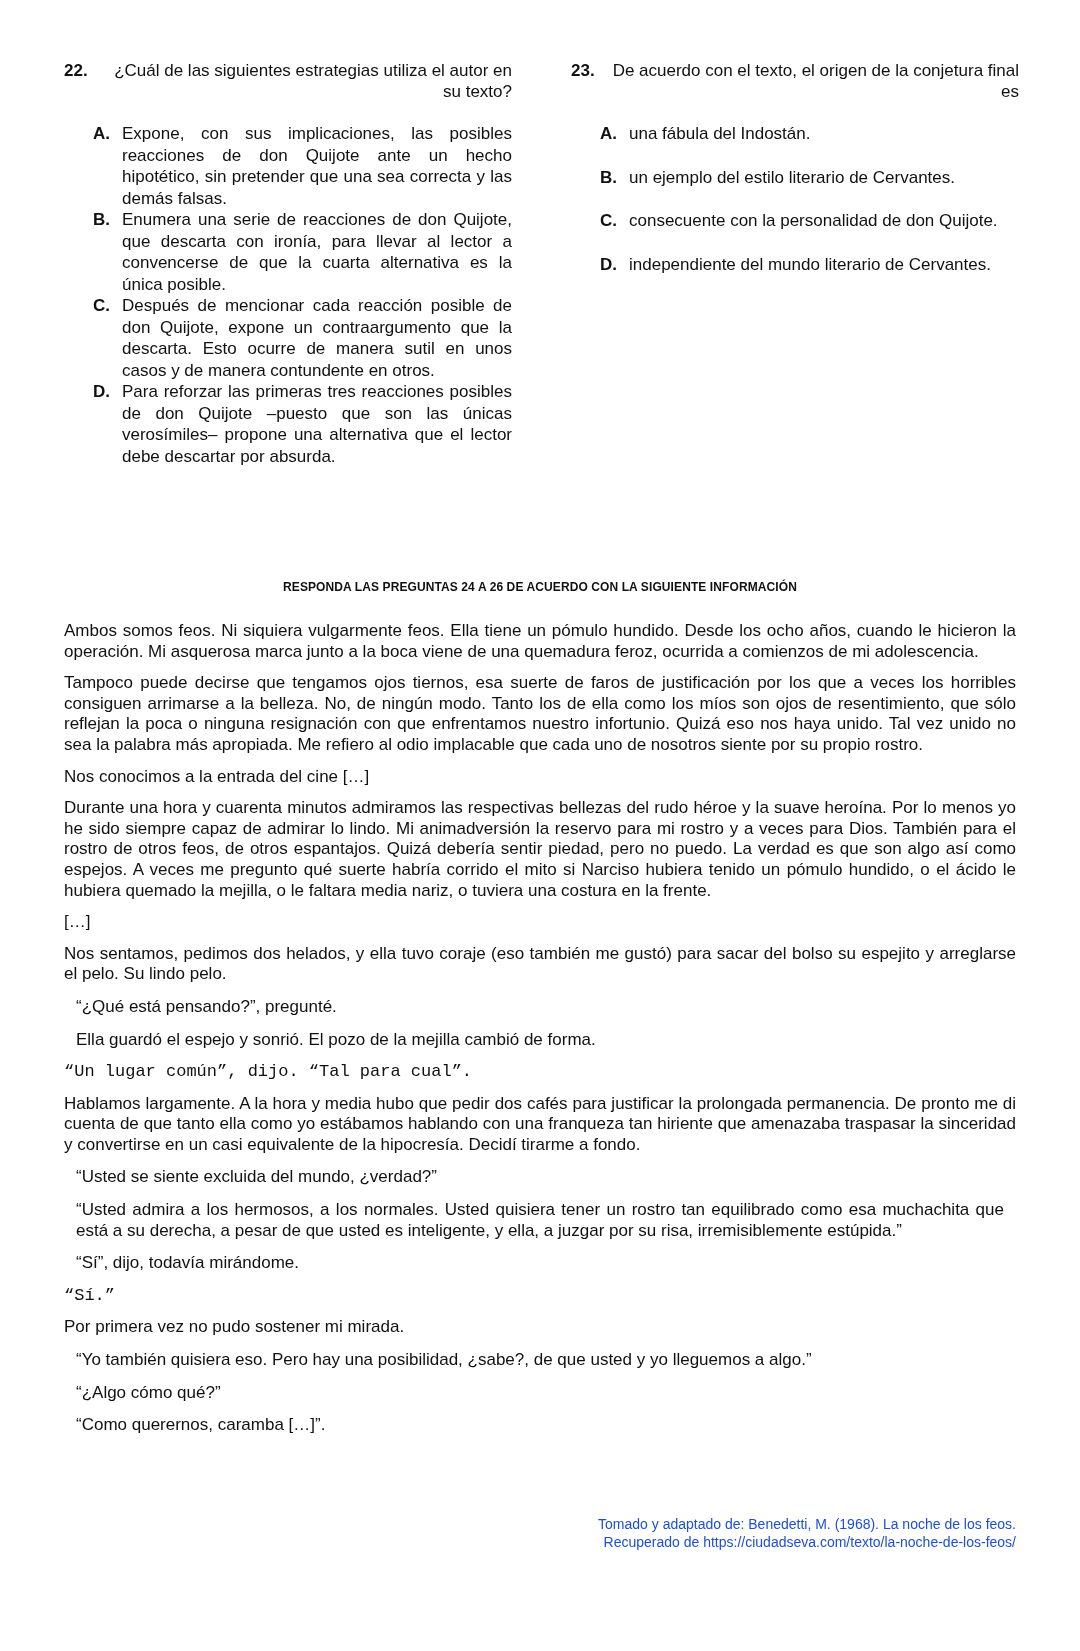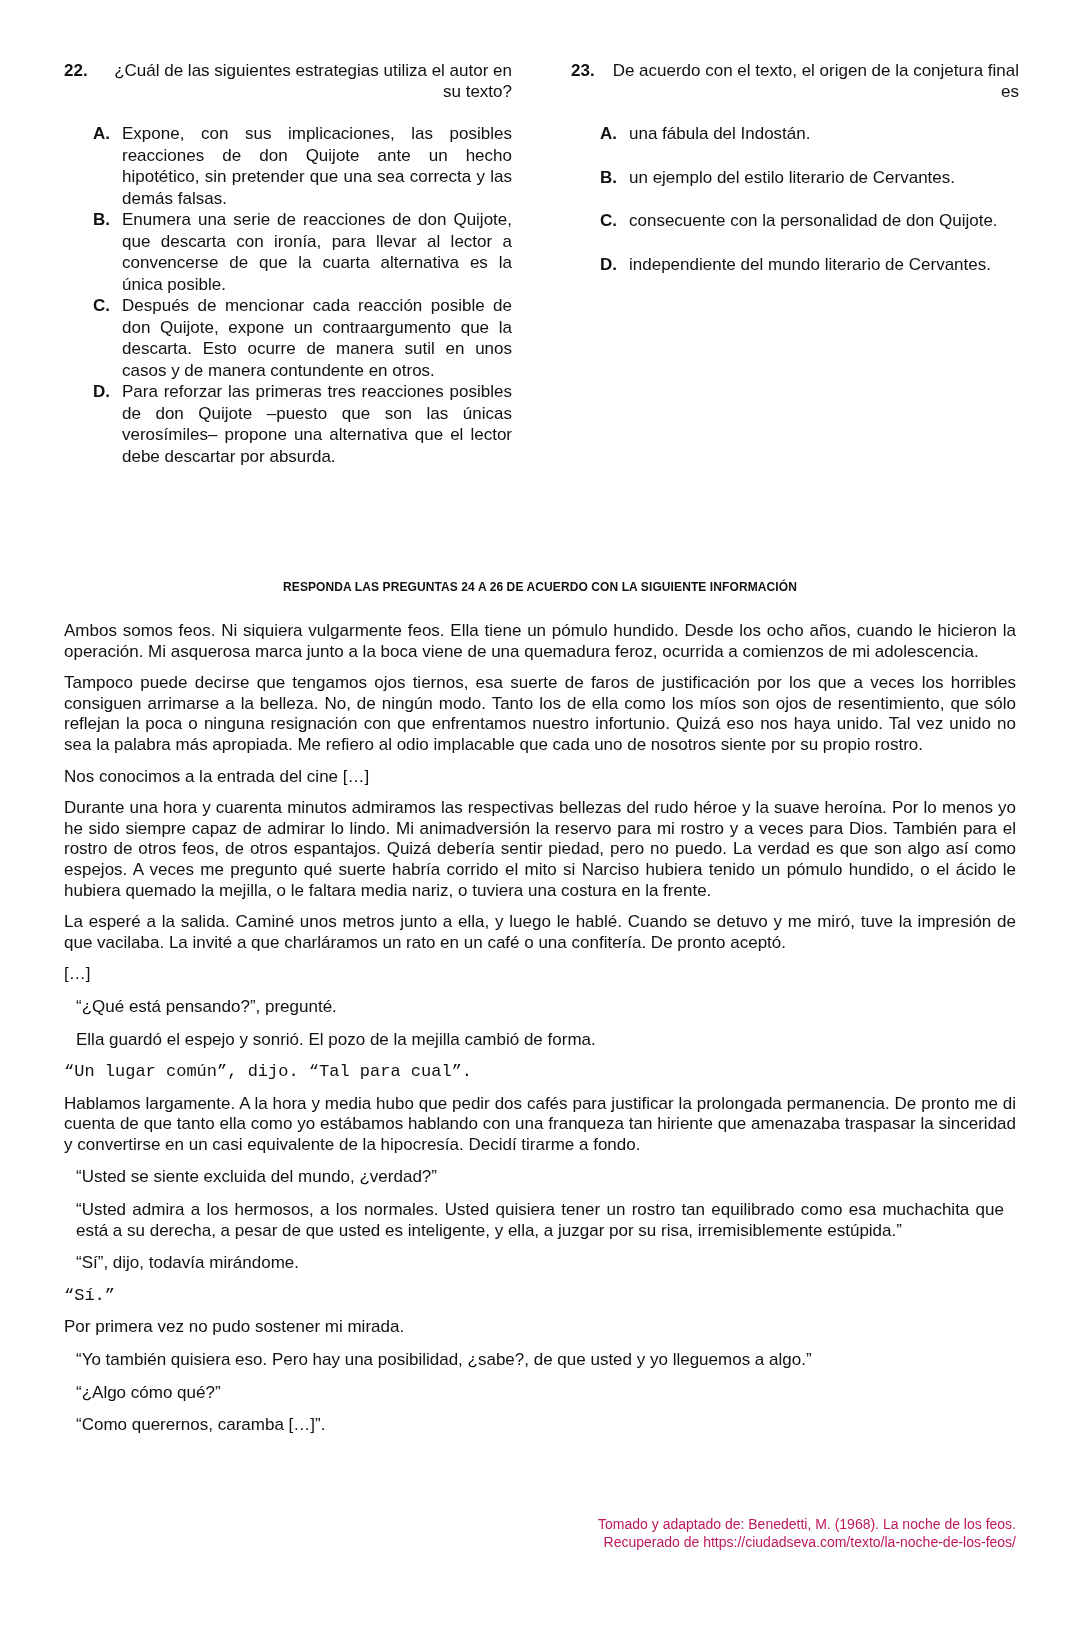--- a/index.html
+++ b/index.html
@@ -26,21 +26,21 @@
   }
   .reading {
     position: absolute; top: 621px; left: 64px; width: 952px;
     font-family: "Liberation Sans", sans-serif; font-size: 17px; line-height: 20.6px;
   }
   .reading p { margin: 0 0 11px 0; text-align: justify; text-align-last: left; }
   .reading .dlg { margin: 12px; }
   .reading .dlg-last { margin: 0 0 11px 0; font-family: Liberation Mono, monospace; }
   .source {
     position: absolute; top: 1515px; right: 64px; text-align: right;
-    font-size: 14px; line-height: 18px; color: #be185d;
+    font-size: 14px; line-height: 18px; color: #1d4ed8;
   }
 </style>
 </head>
 <body>
 
 <div class="page">
 
   <div class="col col-left">
     <div class="q-stem">
       <span class="q-num">22.</span>
@@ -91,22 +91,22 @@
     </div>
   </div>
 
   <div class="section-title">RESPONDA LAS PREGUNTAS 24 A 26 DE ACUERDO CON LA SIGUIENTE INFORMACIÓN</div>
 
   <div class="reading">
     <p>Ambos somos feos. Ni siquiera vulgarmente feos. Ella tiene un pómulo hundido. Desde los ocho años, cuando le hicieron la operación. Mi asquerosa marca junto a la boca viene de una quemadura feroz, ocurrida a comienzos de mi adolescencia.</p>
     <p>Tampoco puede decirse que tengamos ojos tiernos, esa suerte de faros de justificación por los que a veces los horribles consiguen arrimarse a la belleza. No, de ningún modo. Tanto los de ella como los míos son ojos de resentimiento, que sólo reflejan la poca o ninguna resignación con que enfrentamos nuestro infortunio. Quizá eso nos haya unido. Tal vez unido no sea la palabra más apropiada. Me refiero al odio implacable que cada uno de nosotros siente por su propio rostro.</p>
     <p>Nos conocimos a la entrada del cine […]</p>
     <p>Durante una hora y cuarenta minutos admiramos las respectivas bellezas del rudo héroe y la suave heroína. Por lo menos yo he sido siempre capaz de admirar lo lindo. Mi animadversión la reservo para mi rostro y a veces para Dios. También para el rostro de otros feos, de otros espantajos. Quizá debería sentir piedad, pero no puedo. La verdad es que son algo así como espejos. A veces me pregunto qué suerte habría corrido el mito si Narciso hubiera tenido un pómulo hundido, o el ácido le hubiera quemado la mejilla, o le faltara media nariz, o tuviera una costura en la frente.</p>
-    <p>La esperé a la salida. Caminé unos metros junto a ella, y luego le hablé. Cuando se detuvo y me miró, tuve la impresión de que vacilaba. La invité a que charláramos un rato en un café o una confitería. De pronto aceptó.</p>
     <p>[…]</p>
+    <p>Nos sentamos, pedimos dos helados, y ella tuvo coraje (eso también me gustó) para sacar del bolso su espejito y arreglarse el pelo. Su lindo pelo.</p>
 
     <p class="dlg">“¿Qué está pensando?”, pregunté.</p>
     <p class="dlg">Ella guardó el espejo y sonrió. El pozo de la mejilla cambió de forma.</p>
     <p class="dlg-last">“Un lugar común”, dijo. “Tal para cual”.</p>
 
     <p>Hablamos largamente. A la hora y media hubo que pedir dos cafés para justificar la prolongada permanencia. De pronto me di cuenta de que tanto ella como yo estábamos hablando con una franqueza tan hiriente que amenazaba traspasar la sinceridad y convertirse en un casi equivalente de la hipocresía. Decidí tirarme a fondo.</p>
 
     <p class="dlg">“Usted se siente excluida del mundo, ¿verdad?”</p>
     <p class="dlg">“Usted admira a los hermosos, a los normales. Usted quisiera tener un rostro tan equilibrado como esa muchachita que está a su derecha, a pesar de que usted es inteligente, y ella, a juzgar por su risa, irremisiblemente estúpida.”</p>
     <p class="dlg">“Sí”, dijo, todavía mirándome.</p>

